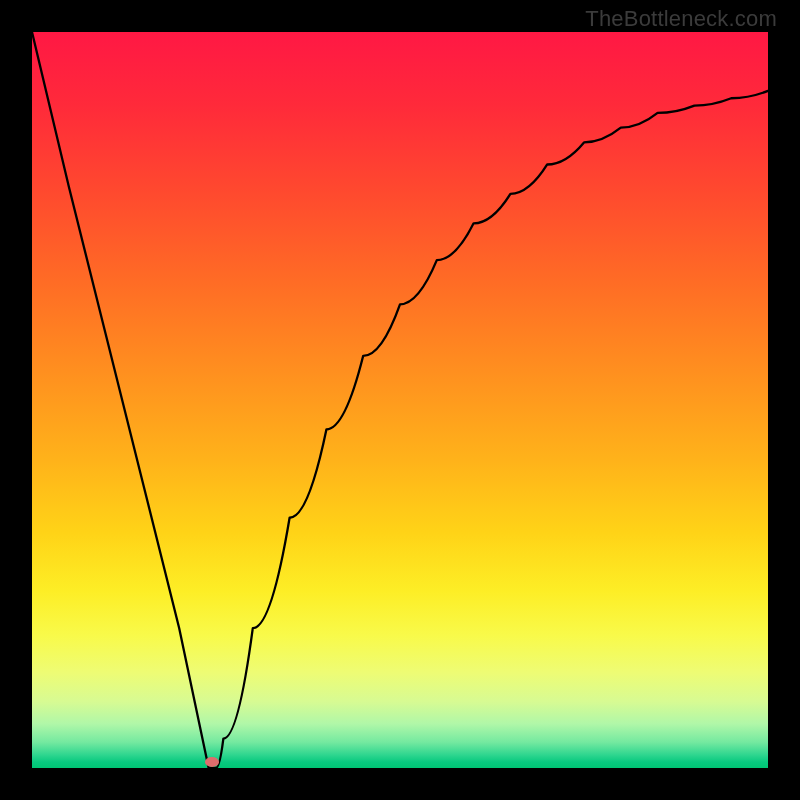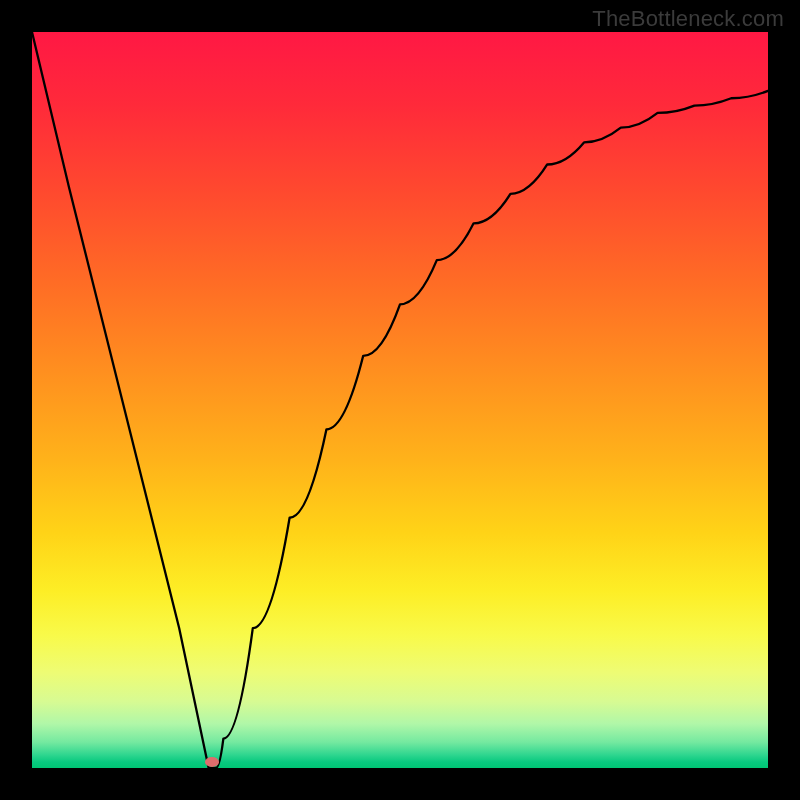--- a/index.html
+++ b/index.html
@@ -55,21 +55,21 @@
     position: absolute;
     width: 14px;
     height: 10px;
     background: #dd6d6d;
     border-radius: 50%;
     transform: translate(-50%, -50%);
   }
   .attribution {
     position: absolute;
     top: 6px;
-    right: 16px;
+    right: 23px;
     color: #3b3b3b;
     font-size: 22px;
     font-weight: 500;
     letter-spacing: 0.2px;
     user-select: none;
   }
 </style>
 </head>
 <body>
 

